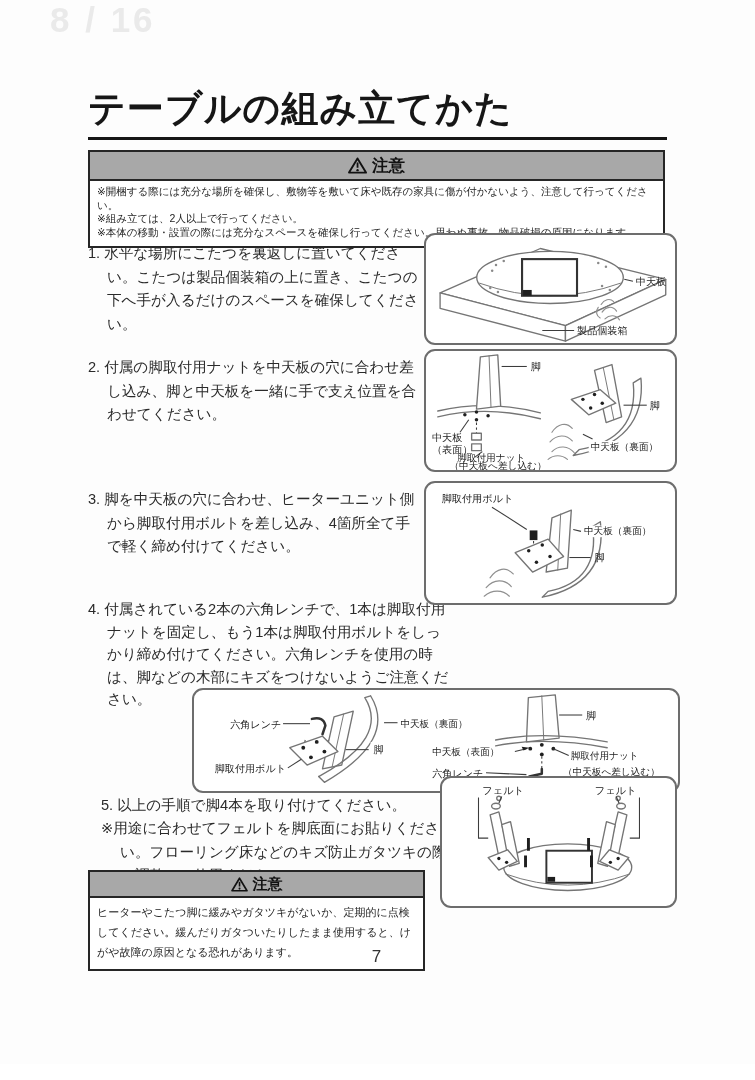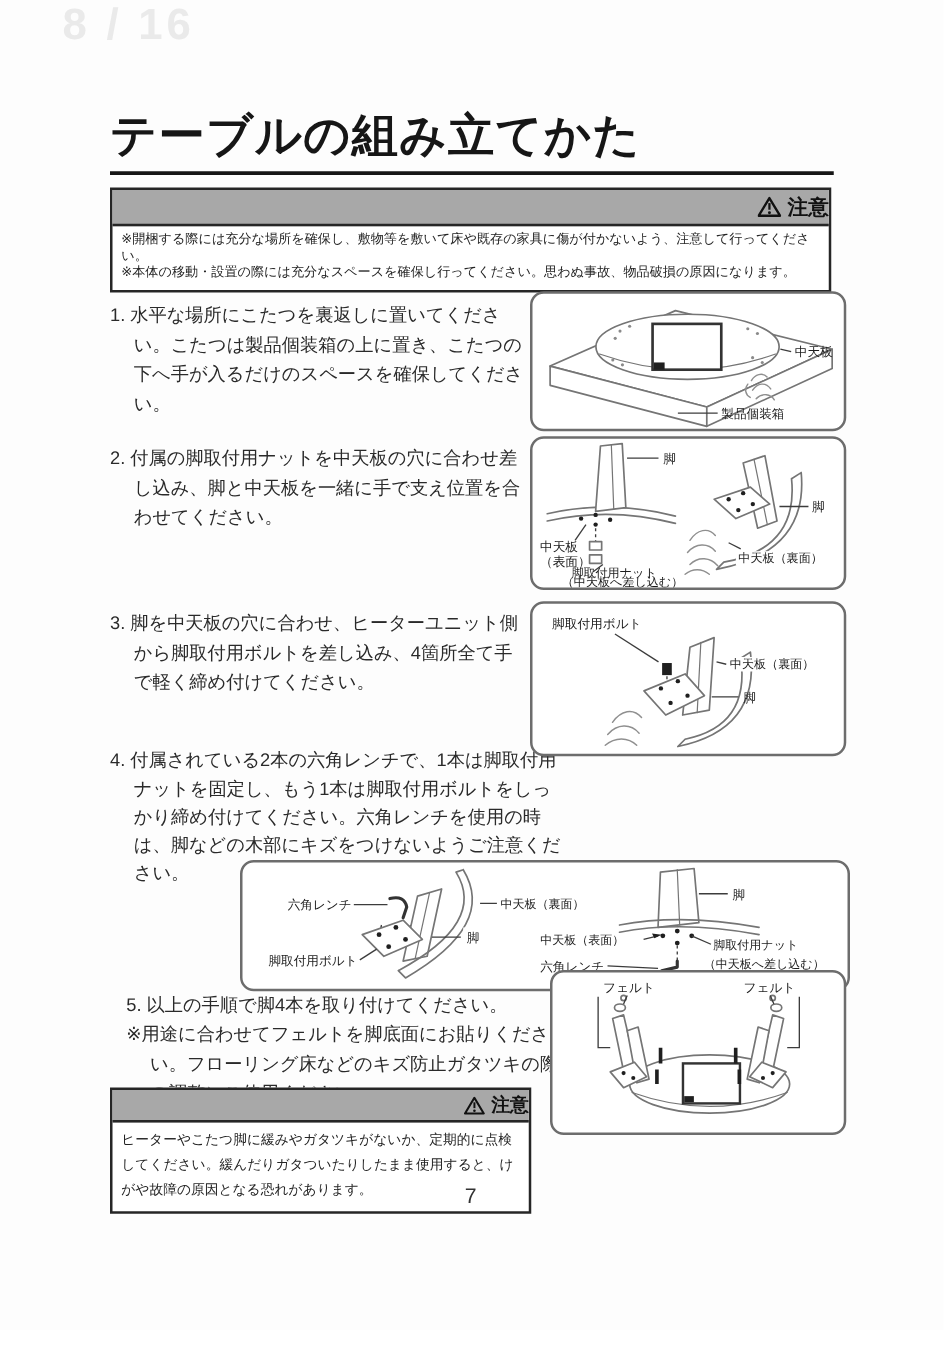--- a/index.html
+++ b/index.html
@@ -8,21 +8,21 @@
 
   .page-indicator{position:absolute;left:50px;top:0;font-size:35px;font-weight:700;
         color:#eaeaea;letter-spacing:3px;}
 
   .doc-title{position:absolute;left:88px;top:84px;font-size:37px;font-weight:600;
         color:#161616;letter-spacing:1px;}
   .title-rule{position:absolute;left:88px;top:137px;width:579px;height:3px;background:#161616;}
 
   .caution{position:absolute;border:2px solid #262626;background:#fff;box-sizing:border-box;}
   .caution-head{background:#a8a8a8;border-bottom:2px solid #262626;display:flex;
-        align-items:center;justify-content:flex-end;gap:5px;font-weight:700;color:#111;}
+        align-items:center;justify-content:center;gap:5px;font-weight:700;color:#111;}
   .caution-top{left:88px;top:150px;width:577px;}
   .caution-top .caution-head{height:27px;font-size:16.5px;}
   .caution-top .caution-body{padding:4px 7px 6px;font-size:10.5px;line-height:1.3;color:#242424;}
   .caution-bottom{left:88px;top:870px;width:337px;}
   .caution-bottom .caution-head{height:24px;font-size:15px;}
   .caution-bottom .caution-body{padding:5px 7px 7px;font-size:11px;line-height:1.8;color:#242424;}
 
   .step{position:absolute;font-size:14.6px;line-height:1.62;color:#2a2a2a;}
   .step p{margin:0;padding-left:19px;text-indent:-19px;}
   .step .num{padding-right:4px;}
@@ -70,20 +70,21 @@
     <div class="caution-head">
       <svg class="tri" width="19" height="17" viewBox="0 0 20 18">
         <path d="M10,1.5 L19,16.5 L1,16.5 Z" fill="none" stroke="#111" stroke-width="2" stroke-linejoin="round"></path>
         <rect x="9.1" y="5.8" width="1.9" height="5.6" fill="#111"></rect>
         <circle cx="10.05" cy="13.9" r="1.25" fill="#111"></circle>
       </svg>
       <span>注意</span>
     </div>
     <div class="caution-body">
       <div>※開梱する際には充分な場所を確保し、敷物等を敷いて床や既存の家具に傷が付かないよう、注意して行ってください。</div>
+      <div>※組み立ては、2人以上で行ってください。</div>
       <div>※本体の移動・設置の際には充分なスペースを確保し行ってください。思わぬ事故、物品破損の原因になります。</div>
     </div>
   </div>
 
   <div class="step step1">
     <p><span class="num">1.</span><span>水平な場所にこたつを裏返しに置いてください。こたつは製品個装箱の上に置き、こたつの下へ手が入るだけのスペースを確保してください。</span></p>
   </div>
   <div class="step step2">
     <p><span class="num">2.</span><span>付属の脚取付用ナットを中天板の穴に合わせ差し込み、脚と中天板を一緒に手で支え位置を合わせてください。</span></p>
   </div>

